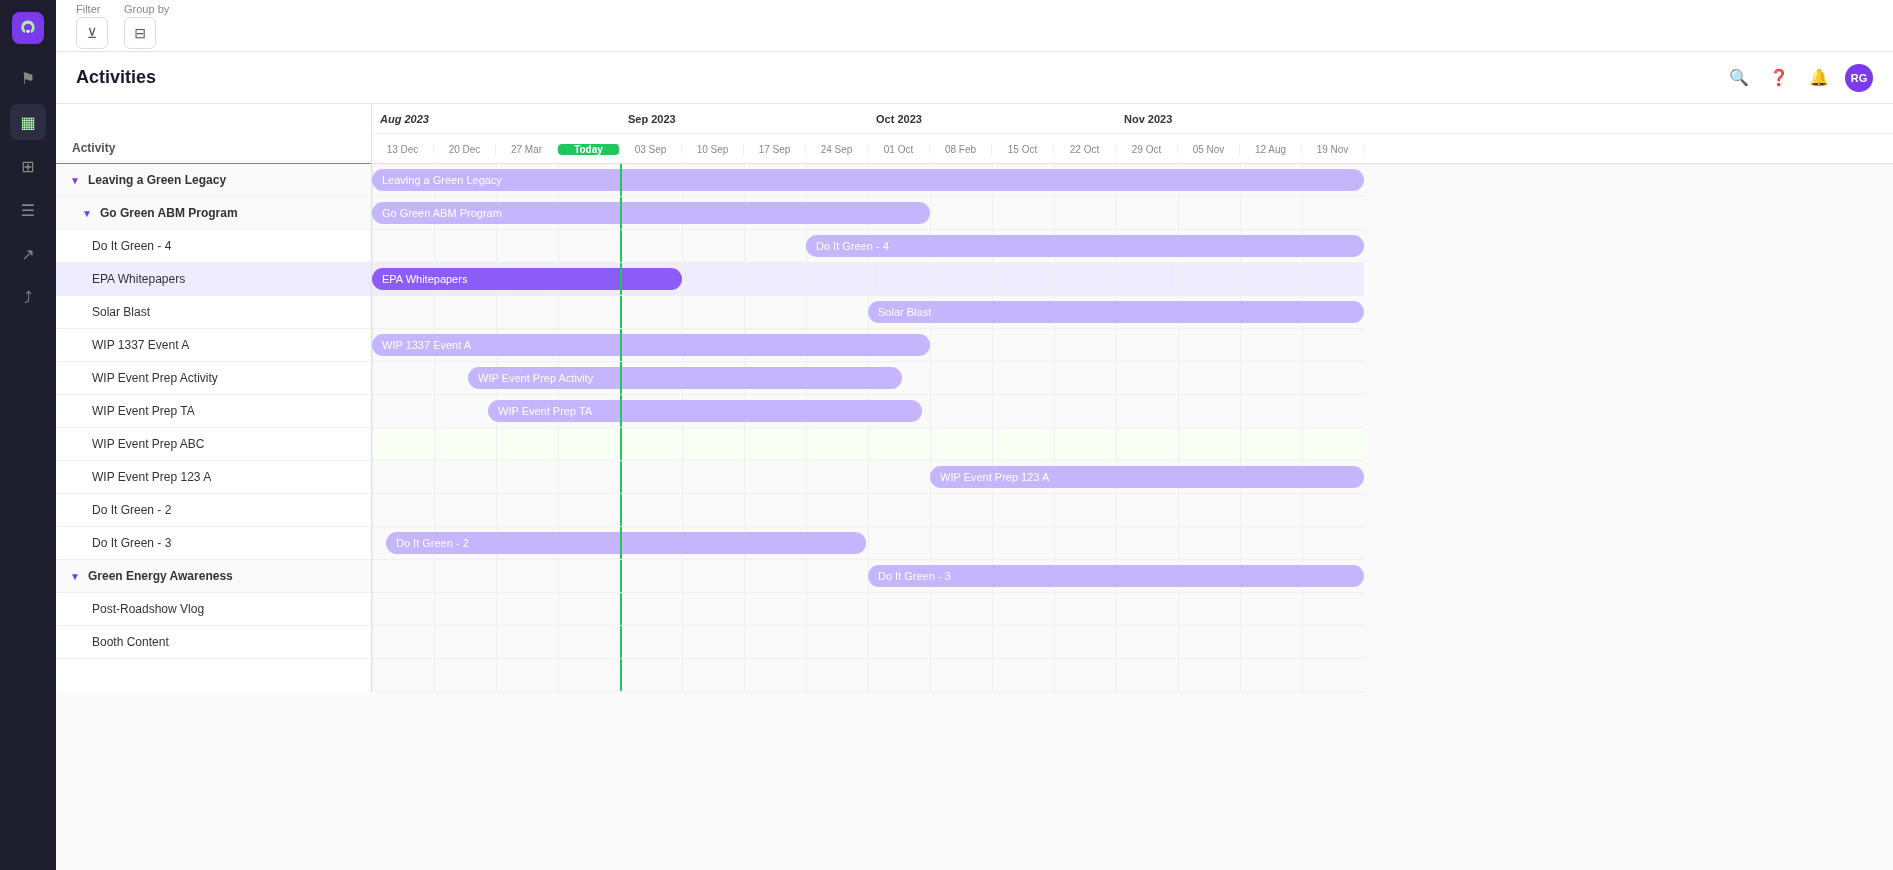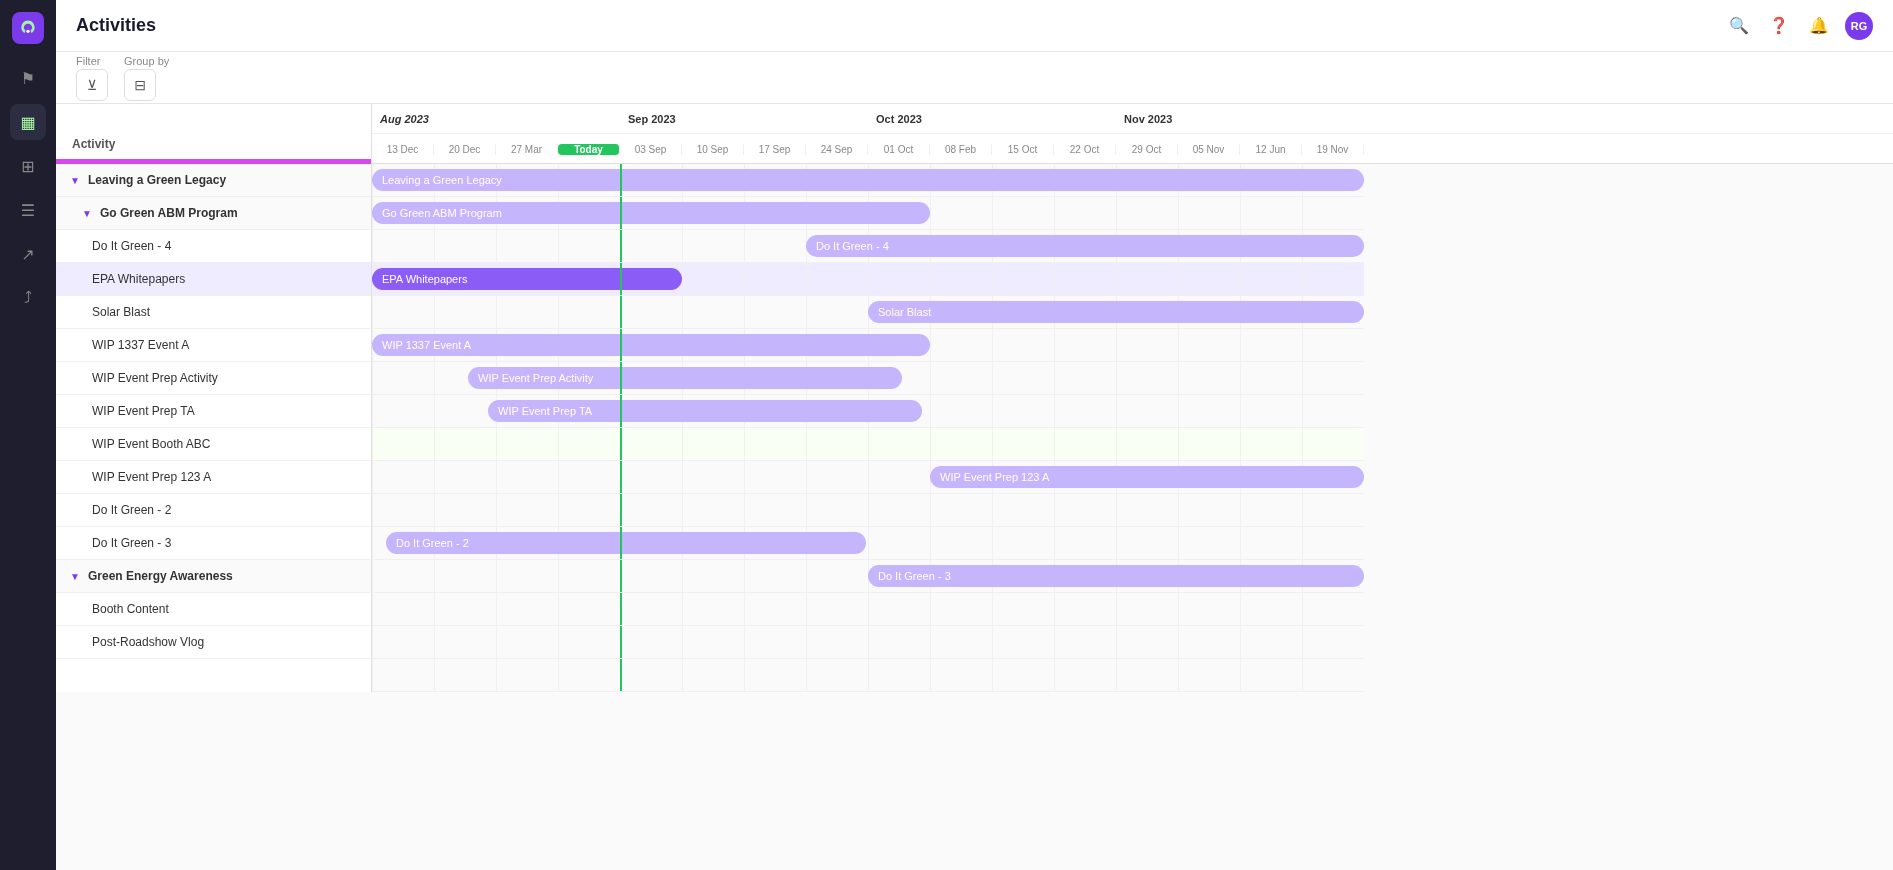--- a/index.html
+++ b/index.html
@@ -132,21 +132,21 @@
       flex-shrink: 0;
       border-right: 1px solid #e0e0e0;
       background: #fff;
     }
 
     .activity-header {
       height: 60px;
       display: flex;
       align-items: flex-end;
       padding: 0 16px 8px;
-      border-bottom: 5px solid #d946ef;
+      border-bottom: 1px solid #d946ef;
       font-size: 12px;
       font-weight: 600;
       color: #555;
       background: #fff;
     }
 
     .activity-row {
       height: 33px;
       display: flex;
       align-items: center;
@@ -291,65 +291,65 @@
   <div class="sidebar-icon">⚑</div>
   <div class="sidebar-icon active">▦</div>
   <div class="sidebar-icon">⊞</div>
   <div class="sidebar-icon">☰</div>
   <div class="sidebar-icon">↗</div>
   <div class="sidebar-icon">⤴</div>
 </div>
 
 <div id="main">
 
-  <div id="header">
-    <h1>Activities</h1>
-    <div class="header-actions">
-      <div class="header-icon">🔍</div>
-      <div class="header-icon">❓</div>
-      <div class="header-icon">🔔</div>
-      <div class="header-avatar">RG</div>
-    </div>
-  </div>
-
   <div id="toolbar">
     <div class="toolbar-group">
       <span class="toolbar-label">Filter</span>
       <div class="toolbar-btn">⊻</div>
     </div>
     <div class="toolbar-group">
       <span class="toolbar-label">Group by</span>
       <div class="toolbar-btn">⊟</div>
     </div>
   </div>
 
+  <div id="header">
+    <h1>Activities</h1>
+    <div class="header-actions">
+      <div class="header-icon">🔍</div>
+      <div class="header-icon">❓</div>
+      <div class="header-icon">🔔</div>
+      <div class="header-avatar">RG</div>
+    </div>
+  </div>
+
   <div id="gantt-wrapper">
     <div id="gantt">
 
       <div id="activity-col">
         <div class="activity-header">
           <span>Activity</span>
         </div>
 
         <div id="activity-rows">
             <div class="activity-row group-row"><span class="collapse-btn">▼</span>Leaving a Green Legacy</div>
             <div class="activity-row subgroup-row"><span class="collapse-btn">▼</span>Go Green ABM Program</div>
             <div class="activity-row item-row">Do It Green - 4</div>
             <div class="activity-row item-row highlighted">EPA Whitepapers</div>
             <div class="activity-row item-row">Solar Blast</div>
             <div class="activity-row item-row">WIP 1337 Event A</div>
             <div class="activity-row item-row">WIP Event Prep Activity</div>
             <div class="activity-row item-row">WIP Event Prep TA</div>
-            <div class="activity-row item-row">WIP Event Booth ABC</div>
+            <div class="activity-row item-row">WIP Event Prep ABC</div>
             <div class="activity-row item-row">WIP Event Prep 123 A</div>
             <div class="activity-row item-row">Do It Green - 2</div>
             <div class="activity-row item-row">Do It Green - 3</div>
             <div class="activity-row group-row"><span class="collapse-btn">▼</span>Green Energy Awareness</div>
+            <div class="activity-row item-row">Post-Roadshow Vlog</div>
             <div class="activity-row item-row">Booth Content</div>
-            <div class="activity-row item-row">Post-Roadshow Vlog</div>
           </div>
       </div>
 
       <div id="timeline-col">
         <div class="timeline-header">
           <div class="month-labels" id="month-labels">
               <div class="month-label" style="width: 248px; flex-shrink: 0; font-style: italic;">Aug 2023</div>
               <div class="month-label" style="width: 248px; flex-shrink: 0;">Sep 2023</div>
               <div class="month-label" style="width: 248px; flex-shrink: 0;">Oct 2023</div>
               <div class="month-label" style="width: 248px; flex-shrink: 0;">Nov 2023</div>
@@ -362,21 +362,21 @@
               <div class="week-label" style="width: 62px; flex-shrink: 0;">03 Sep</div>
               <div class="week-label" style="width: 62px; flex-shrink: 0;">10 Sep</div>
               <div class="week-label" style="width: 62px; flex-shrink: 0;">17 Sep</div>
               <div class="week-label" style="width: 62px; flex-shrink: 0;">24 Sep</div>
               <div class="week-label" style="width: 62px; flex-shrink: 0;">01 Oct</div>
               <div class="week-label" style="width: 62px; flex-shrink: 0;">08 Feb</div>
               <div class="week-label" style="width: 62px; flex-shrink: 0;">15 Oct</div>
               <div class="week-label" style="width: 62px; flex-shrink: 0;">22 Oct</div>
               <div class="week-label" style="width: 62px; flex-shrink: 0;">29 Oct</div>
               <div class="week-label" style="width: 62px; flex-shrink: 0;">05 Nov</div>
-              <div class="week-label" style="width: 62px; flex-shrink: 0;">12 Jun</div>
+              <div class="week-label" style="width: 62px; flex-shrink: 0;">12 Aug</div>
               <div class="week-label" style="width: 62px; flex-shrink: 0;">19 Nov</div>
             </div>
         </div>
         <div class="timeline-rows" id="timeline-rows">
             <div class="timeline-row" style="width: 992px;">
               <div class="grid-line" style="left: 0px;"></div>
               <div class="grid-line" style="left: 62px;"></div>
               <div class="grid-line" style="left: 124px;"></div>
               <div class="grid-line" style="left: 186px;"></div>
               <div class="grid-line" style="left: 248px;"></div>

